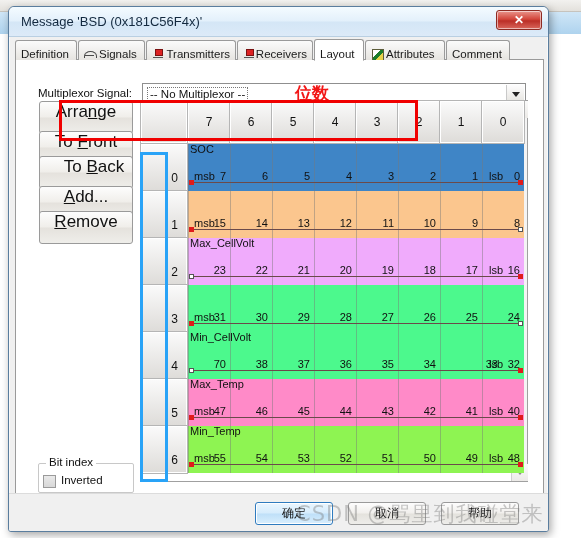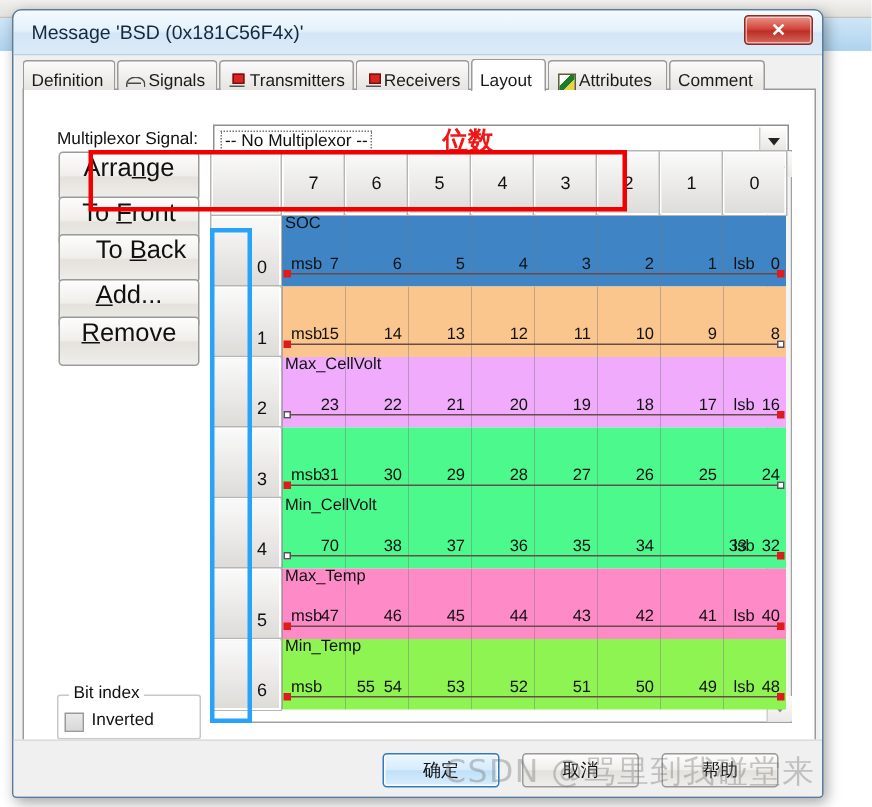--- a/index.html
+++ b/index.html
@@ -472,21 +472,21 @@
           <div class="lsb-tag" style="left: 301px;">lsb</div>
         </div>
         <div class="rowhead" style="top: 325px;">6</div>
         <div class="datarow" style="top: 325px; background: rgb(142, 244, 82);">
           <div class="cellgrid"></div>
           <div class="sig-name">Min_Temp</div>
           <div class="bitline">
             <div class="cap cap-l filled"></div>
             <div class="cap cap-r filled"></div>
           </div>
-          <div class="bitnum r" style="left: 0px; width: 38px; margin-left: 24px;">55</div>
+          <div class="bitnum r" style="left: 0px; width: 38px;">55</div>
           <div class="bitnum r" style="left: 42px; width: 38px;">54</div>
           <div class="bitnum r" style="left: 84px; width: 38px;">53</div>
           <div class="bitnum r" style="left: 126px; width: 38px;">52</div>
           <div class="bitnum r" style="left: 168px; width: 38px;">51</div>
           <div class="bitnum r" style="left: 210px; width: 38px;">50</div>
           <div class="bitnum r" style="left: 252px; width: 38px;">49</div>
           <div class="bitnum r" style="left: 294px; width: 38px;">48</div>
           <div class="msb-tag" style="left: 6px;">msb</div>
           <div class="lsb-tag" style="left: 301px;">lsb</div>
         </div>

